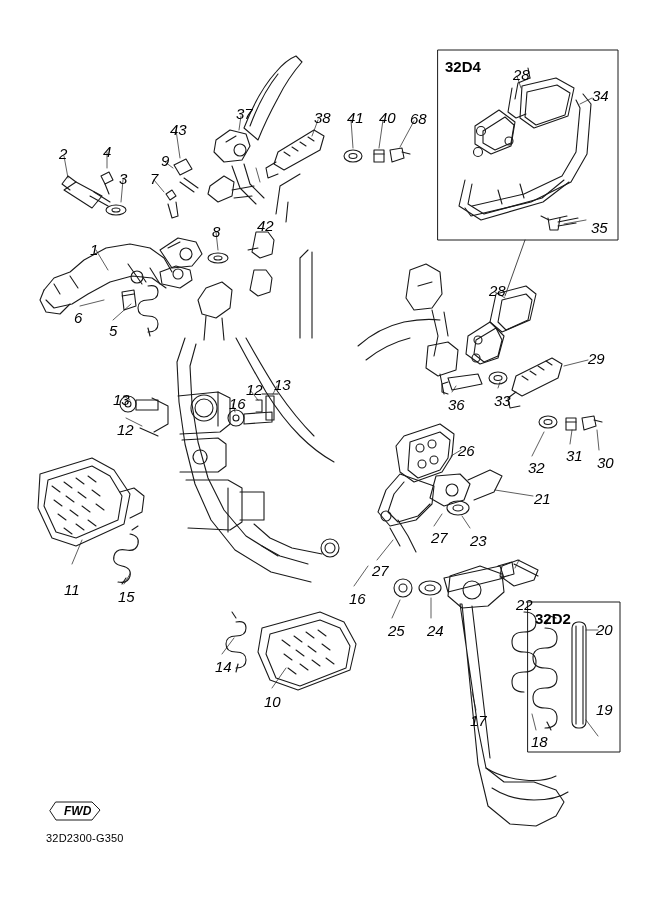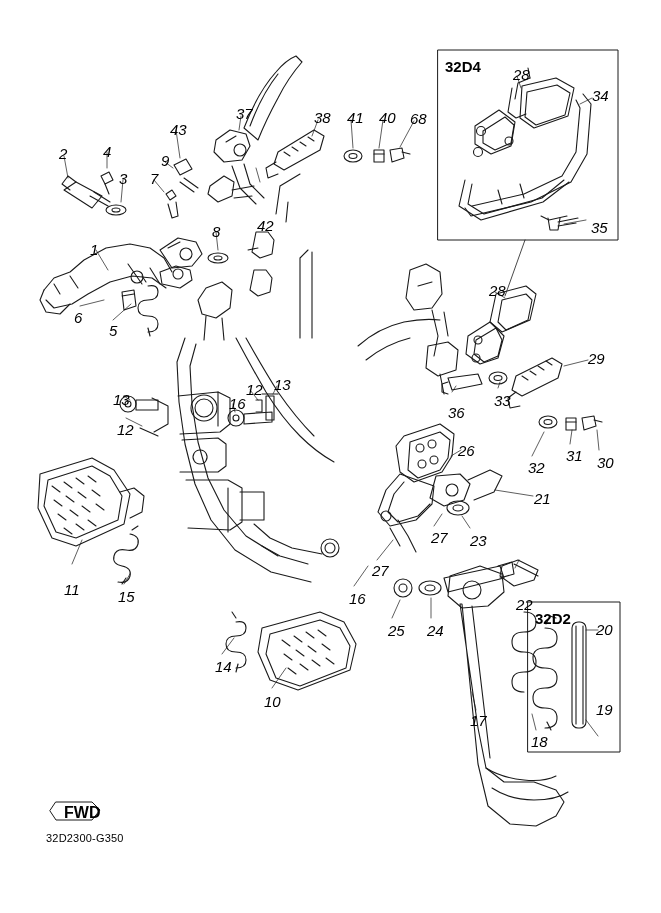--- a/index.html
+++ b/index.html
@@ -55,21 +55,22 @@
     left: 55px;
     top: 800px;
     width: 44px;
     height: 20px;
   }
   #fwd-badge .fwd-text {
     position: absolute;
     left: 9px;
     top: 4px;
     font-family: "Liberation Sans", sans-serif;
-    font-size: 16px;
+    font-size: 12px;
+    font-style: italic;
     font-weight: bold;
     color: #000000;
   }
 </style>
 </head>
 <body>
 
 <div id="page">
 
   <svg id="diagram-svg" viewBox="0 0 661 913" xmlns="http://www.w3.org/2000/svg">
@@ -455,21 +456,21 @@
   <div class="callout" style="left:257px; top:186px;margin-top:32px;">42</div>
   <div class="callout" style="left:212px; top:224px;">8</div>
   <div class="callout" style="left:90px;  top:242px;">1</div>
   <div class="callout" style="left:74px;  top:310px;">6</div>
   <div class="callout" style="left:109px; top:323px;">5</div>
   <div class="callout" style="left:513px; top:67px;">28</div>
   <div class="callout" style="left:592px; top:88px;text-align:center;">34</div>
   <div class="callout" style="left:591px; top:220px;">35</div>
   <div class="callout" style="left:489px; top:283px;">28</div>
   <div class="callout" style="left:588px; top:351px;">29</div>
-  <div class="callout" style="left:448px; top:397px;margin-top:8px;">36</div>
+  <div class="callout" style="left:448px; top:397px;">36</div>
   <div class="callout" style="left:494px; top:393px;">33</div>
   <div class="callout" style="left:528px; top:460px;">32</div>
   <div class="callout" style="left:566px; top:448px;">31</div>
   <div class="callout" style="left:597px; top:455px;">30</div>
   <div class="callout" style="left:113px; top:392px;">13</div>
   <div class="callout" style="left:117px; top:422px;">12</div>
   <div class="callout" style="left:246px; top:382px;">12</div>
   <div class="callout" style="left:274px; top:377px;">13</div>
   <div class="callout" style="left:229px; top:396px;">16</div>
   <div class="callout" style="left:458px; top:443px;">26</div>

